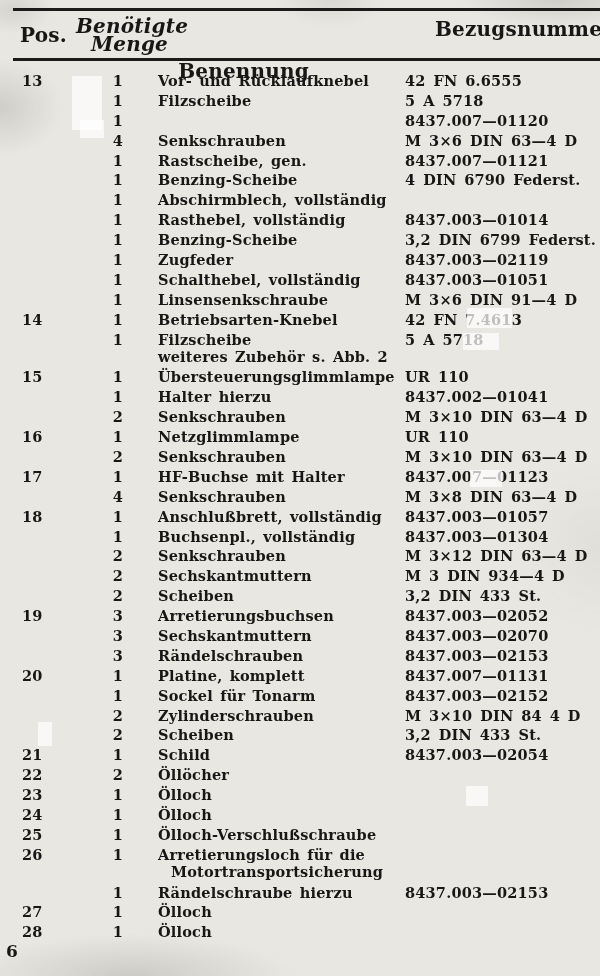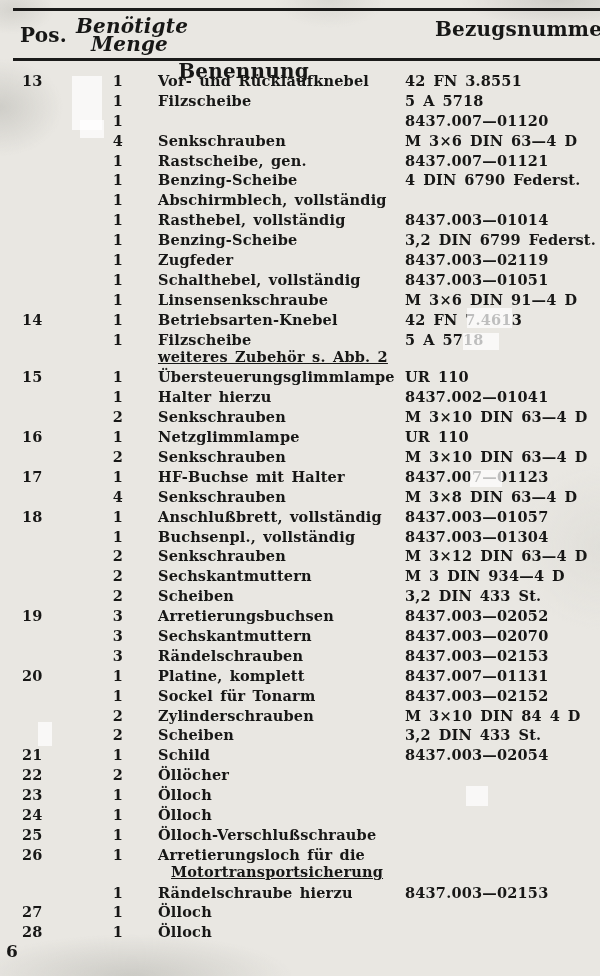--- a/index.html
+++ b/index.html
@@ -54,21 +54,21 @@
     position: absolute;
     top: 0;
     font-size: 14.5px;
     line-height: 19.9px;
     white-space: nowrap;
     letter-spacing: 0.2px;
   }
   .c-pos  { left: 22px; width: 38px; }
   .c-qty  { left: 99px; width: 38px; text-align: center; }
   .c-name { left: 158px; word-spacing: 0.14em; }
-  .c-name2 { left: 158px; top: 18.4px !important; line-height: 18px !important; word-spacing: 0.14em; text-decoration: underline; }
+  .c-name2 { left: 158px; top: 18.4px !important; line-height: 18px !important; word-spacing: 0.14em; }
   .row.indent2 .c-name2 { left: 171px; }
   .c-ref  { left: 405px; word-spacing: 0.18em; }
 
   .page-number {
     position: absolute;
     left: 6px;
     top: 941px;
     font-size: 17px;
     line-height: 20px;
   }
@@ -94,21 +94,21 @@
   </div>
 
   <div class="rule rule-mid"></div>
 
   <div class="rows">
       <div class="row">
     <span class="c-pos">13</span>
     <span class="c-qty">1</span>
     <span class="c-name">Vor- und Rücklaufknebel</span>
     <span class="c-name2"></span>
-    <span class="c-ref">42 FN 3.8551</span>
+    <span class="c-ref">42 FN 6.6555</span>
   </div>
       <div class="row">
     <span class="c-pos"></span>
     <span class="c-qty">1</span>
     <span class="c-name">Filzscheibe</span>
     <span class="c-name2"></span>
     <span class="c-ref">5 A 5718</span>
   </div>
       <div class="row">
     <span class="c-pos"></span>

